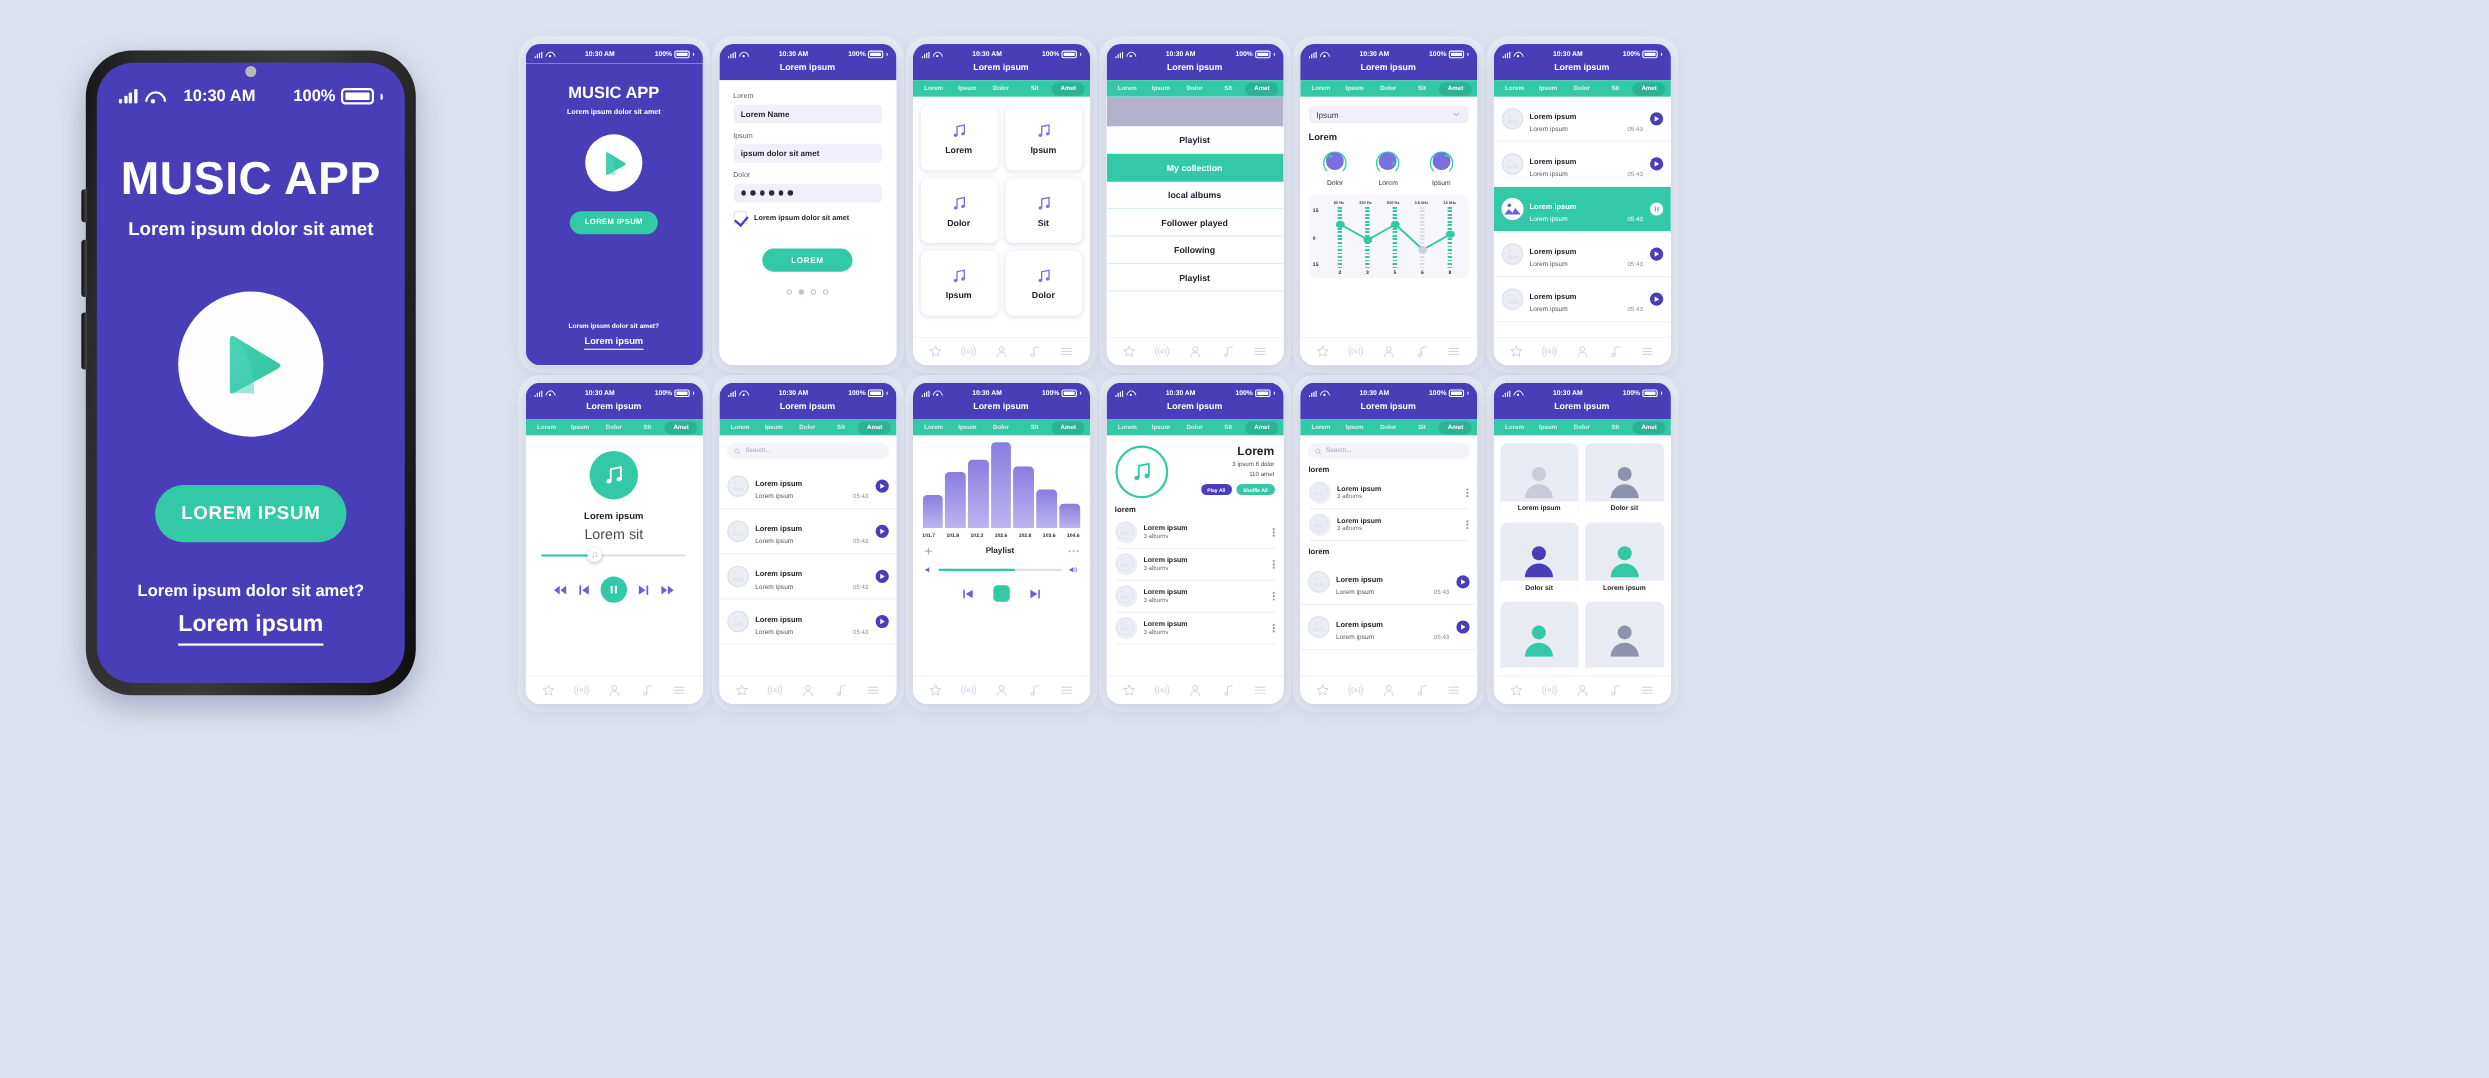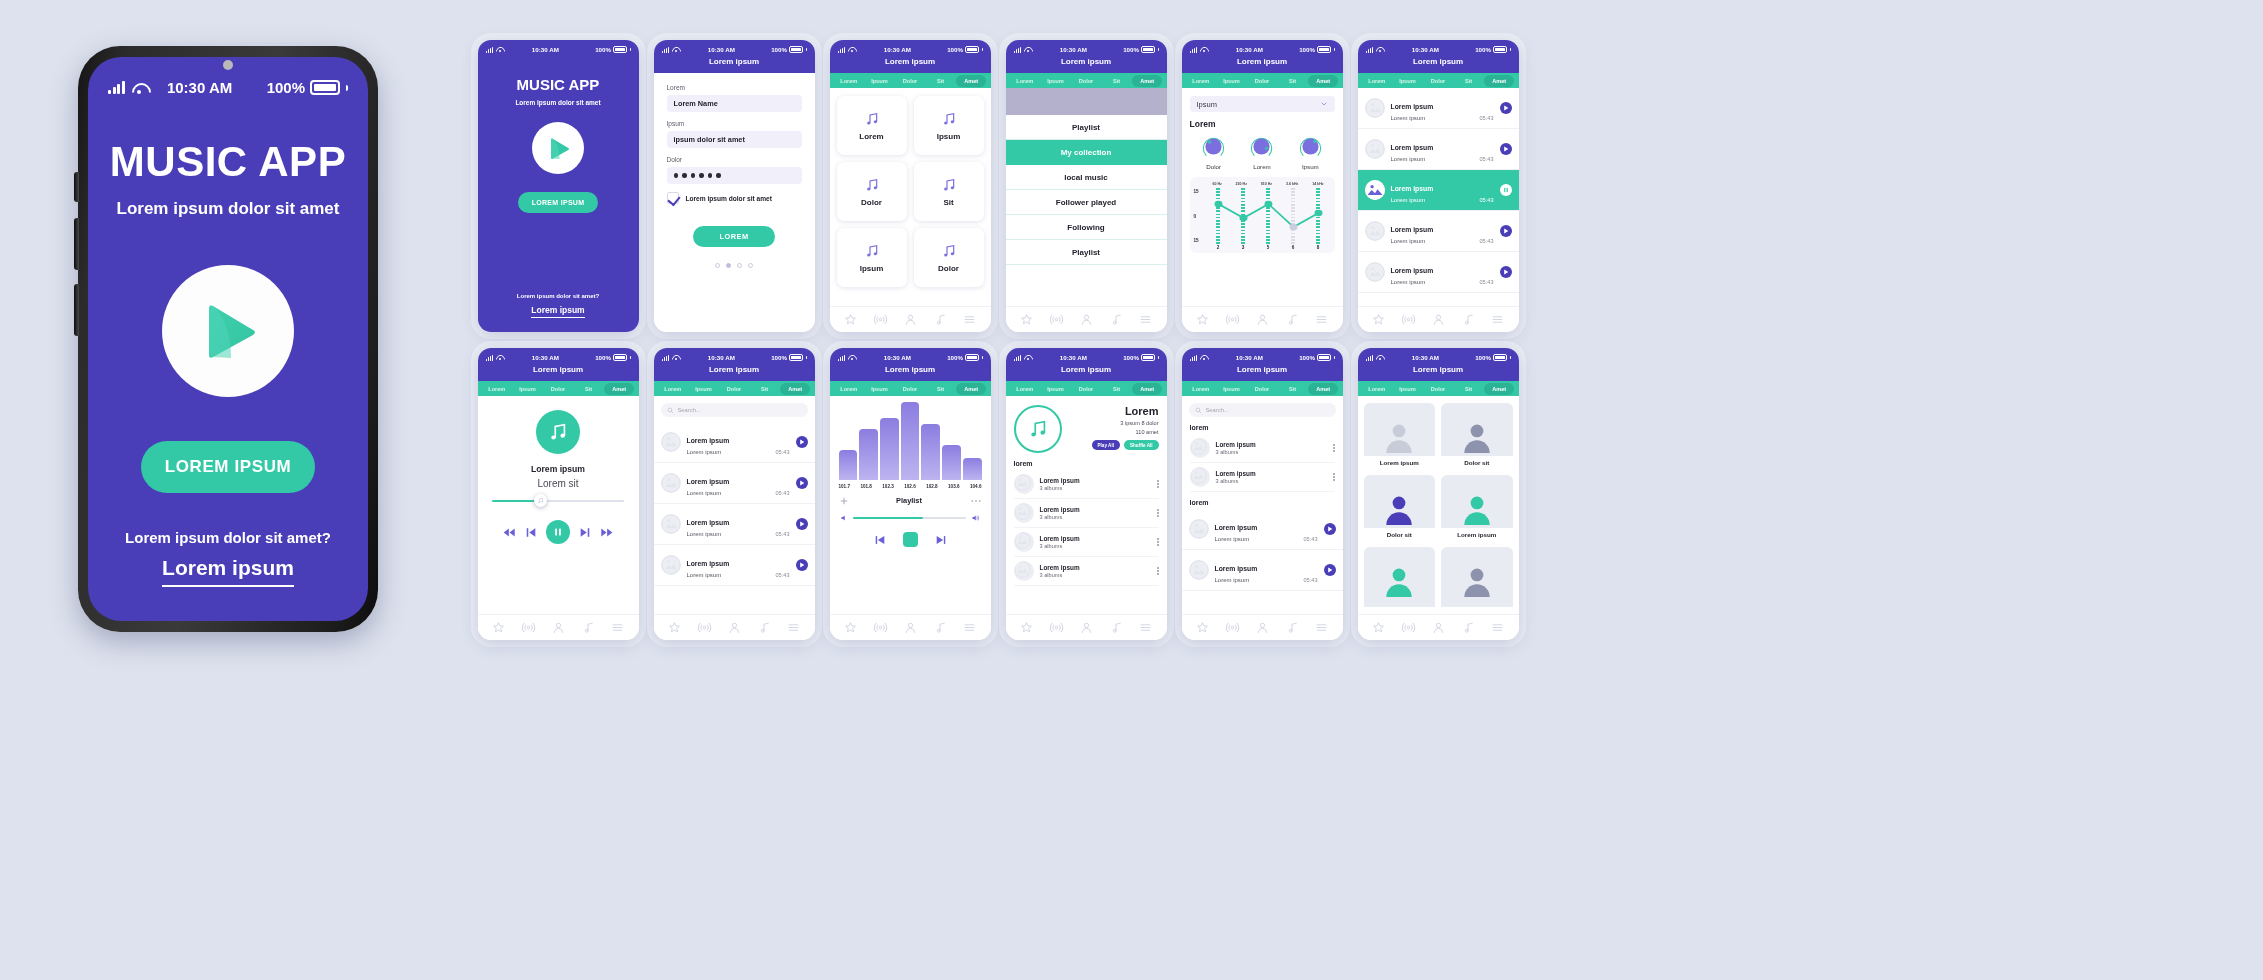--- a/index.html
+++ b/index.html
@@ -162,21 +162,21 @@
   .tl .t2{ font-size:6px; color:#55555f;}
   .tl .dur{ font-size:5.6px; color:#8a8a96; margin-left:auto;}
   .tl .row.on .t1,.tl .row.on .t2,.tl .row.on .dur{ color:#fff;}
   .pbtn{ width:12px;height:12px;border-radius:50%;background:#4a3db8;display:flex;align-items:center;justify-content:center;flex:none;}
   .pbtn.w{ background:#fff;}
 
   
   .pl{ padding:14px 0 0; display:flex; flex-direction:column; align-items:center;}
   .pl-art{ width:44px;height:44px;border-radius:50%;background:#33c9a6;display:flex;align-items:center;justify-content:center;}
   .pl-t1{ margin-top:10px; font-size:8.6px; font-weight:bold; color:#23232e;}
-  .pl-t2{ margin-top:4px; font-size:10px; color:#4a4a56;}
+  .pl-t2{ margin-top:4px; font-size:13px; color:#4a4a56;}
   .pl-prog{ margin-top:11px; width:132px; position:relative;}
   .pl-prog .bar{ height:2px; background:#dfe1ea; border-radius:2px;}
   .pl-prog .fill{ position:absolute; left:0; top:0; height:2px; width:36%; background:#33c9a6; border-radius:2px;}
   .pl-prog .knob2{ position:absolute; left:32%; top:-6px; width:13px;height:13px;border-radius:50%;
      background:#fff; box-shadow:0 1px 4px rgba(90,95,140,.45); display:flex;align-items:center;justify-content:center;}
   .pl-ctrl{ margin-top:18px; display:flex; align-items:center; gap:10px;}
   .pl-main{ width:24px;height:24px;border-radius:50%;background:#33c9a6;display:flex;align-items:center;justify-content:center;}
 
   
   .search{ margin:7px 7px 0; height:14px; background:#f3f3f8; border-radius:7px; display:flex;
@@ -511,21 +511,21 @@
       <span class="t">Ipsum</span>
       <span class="t">Dolor</span>
       <span class="t">Sit</span>
       <span class="t active">Amet</span>
     </div>
     <div class="c-body">
       <div class="menu-top"></div>
       <div class="menu">
         <div class="mi">Playlist</div>
         <div class="mi on">My collection</div>
-        <div class="mi">local music</div>
+        <div class="mi">local albums</div>
         <div class="mi">Follower played</div>
         <div class="mi">Following</div>
         <div class="mi">Playlist</div>
       </div>
     </div>
     <div class="c-nav">
       <span class="nav-ic">
             <svg width="13" height="13" viewBox="0 0 24 24">
               <path d="M12 3l2.6 5.9 6.4.6-4.8 4.3 1.4 6.2L12 16.8 6.4 20l1.4-6.2L3 9.5l6.4-.6z" fill="none" stroke="#c9cddd" stroke-width="1.5" stroke-linejoin="round"></path>
             </svg>

